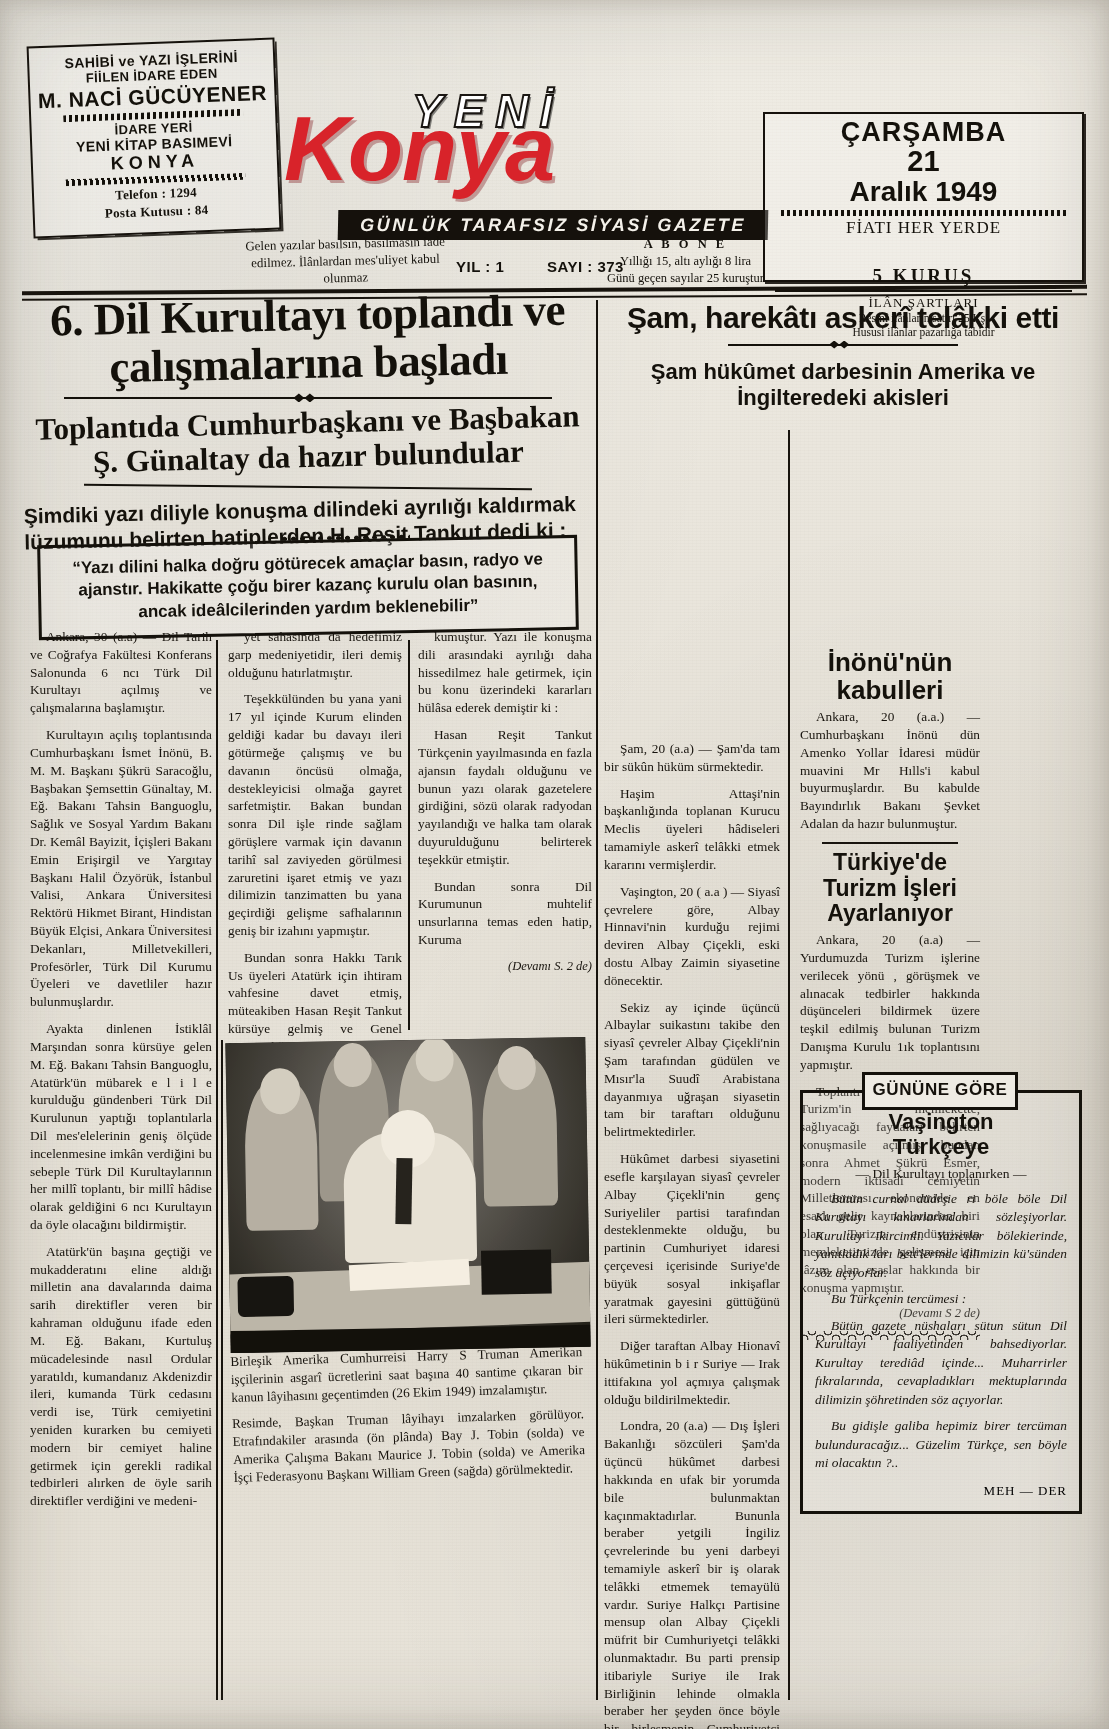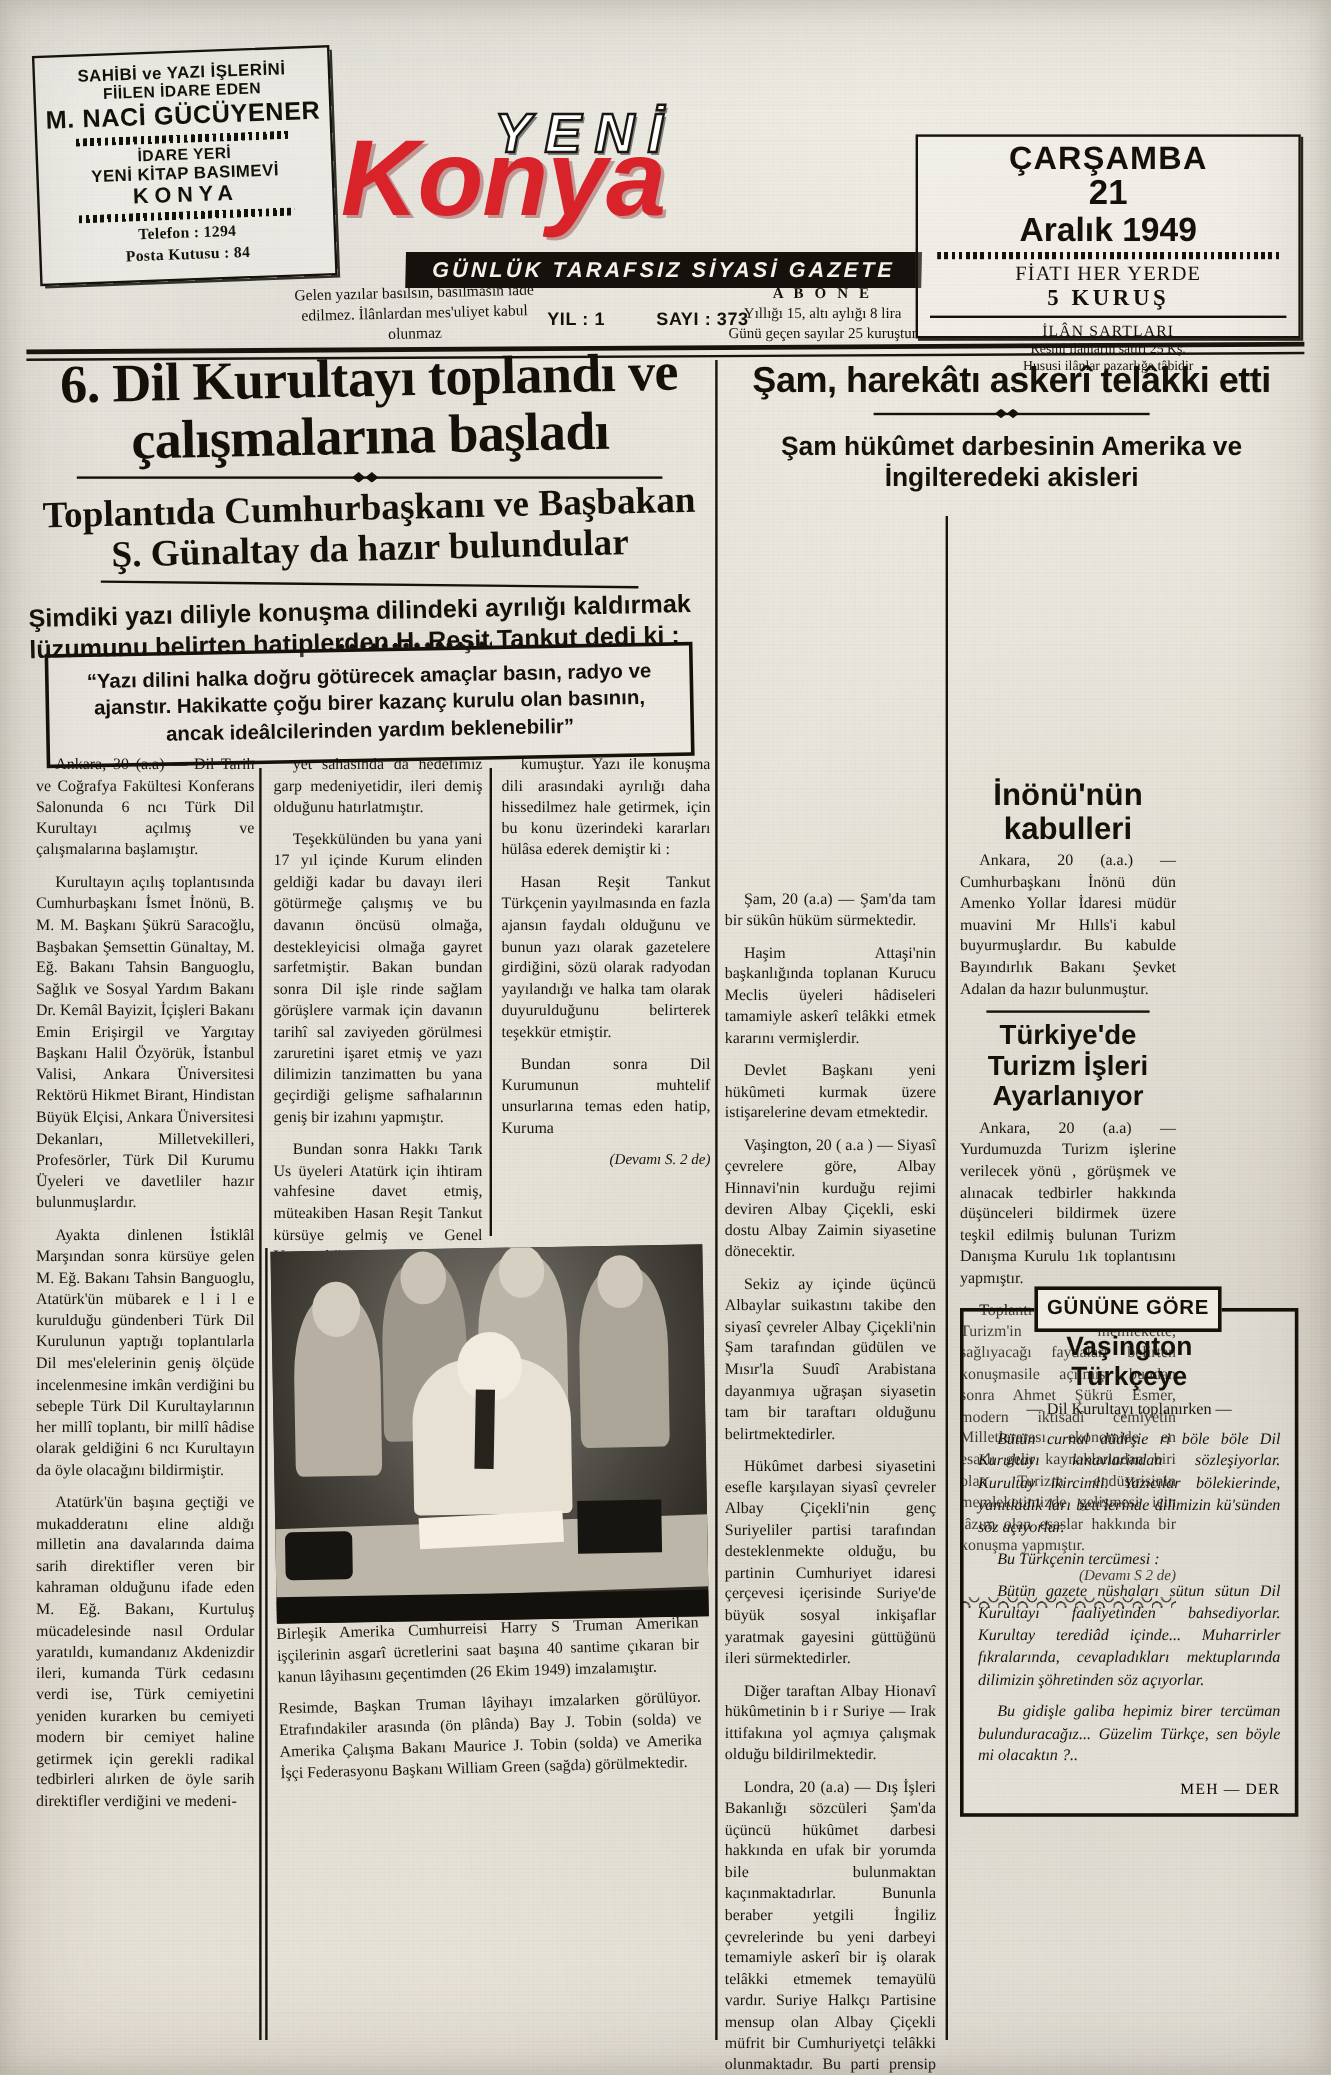--- a/index.html
+++ b/index.html
@@ -61,21 +61,21 @@
     position:absolute;right:25px;top:112px;width:321px;height:170px;
     border:2px solid #15110c;box-shadow:2px 2px 0 0 rgba(20,16,10,.9);
     background:rgba(255,255,255,.22);box-sizing:border-box;padding:4px 6px;text-align:center;color:#14110b;
   }
   .datebox .dow{font-family:"Liberation Sans",sans-serif;font-weight:bold;font-size:27px;letter-spacing:1px;line-height:1.05;}
   .datebox .dd{font-family:"Liberation Sans",sans-serif;font-weight:bold;font-size:29px;line-height:1.05;}
   .datebox .my{font-family:"Liberation Sans",sans-serif;font-weight:bold;font-size:28px;line-height:1.1;}
   .datebox .wav{height:6px;margin:2px 10px;
     background-image:repeating-linear-gradient(90deg,#14110b 0 3px,transparent 3px 6px);}
   .datebox .price1{font-family:"Liberation Serif",serif;font-size:17px;letter-spacing:1px;}
-  .datebox .price2{font-family:"Liberation Serif",serif;font-size:19px;letter-spacing:3px;font-weight:bold;}
+  .datebox .price2{font-family:"Liberation Serif",serif;font-size:19px;letter-spacing:3px;font-weight:bold;margin-top:27px;}
   .datebox .rule{height:2px;background:#14110b;margin:3px 4px;}
   .datebox .ilan-h{font-family:"Liberation Serif",serif;font-size:13px;letter-spacing:1px;}
   .datebox .ilan-l{font-family:"Liberation Serif",serif;font-size:11.5px;line-height:1.25;}
 
   .mastmid{position:absolute;left:238px;top:236px;width:560px;height:52px;color:#14110b;}
   .mm-left{position:absolute;left:0;top:0;width:215px;font-size:13px;line-height:1.3;text-align:center;
     font-family:"Liberation Serif",serif;transform:rotate(-1.4deg);}
   .mm-mid{position:absolute;left:218px;top:22px;font-family:"Liberation Sans",sans-serif;font-weight:bold;font-size:15px;letter-spacing:.5px;}
   .mm-mid .s2{margin-left:38px;}
   .mm-right{position:absolute;right:0;top:0;width:225px;text-align:center;font-family:"Liberation Serif",serif;font-size:12.5px;line-height:1.35;}
@@ -275,21 +275,20 @@
 
   <div class="rhead">
     <div class="t1">Şam, harekâtı askerî telâkki etti</div>
     <div class="rdeco"></div>
     <div class="t2">Şam hükûmet darbesinin Amerika ve İngilteredeki akisleri</div>
   </div>
 
   <div class="col colD">
     <p>Şam, 20 (a.a) — Şam'da tam bir sükûn hüküm sürmektedir.</p>
     <p>Haşim Attaşi'nin başkanlığında toplanan Kurucu Meclis üyeleri hâdiseleri tamamiyle askerî telâkki etmek kararını vermişlerdir.</p>
-    <p>Devlet Başkanı yeni hükûmeti kurmak üzere istişarelerine devam etmektedir.</p>
     <p>Vaşington, 20 ( a.a ) — Siyasî çevrelere göre, Albay Hinnavi'nin kurduğu rejimi deviren Albay Çiçekli, eski dostu Albay Zaimin siyasetine dönecektir.</p>
     <p>Sekiz ay içinde üçüncü Albaylar suikastını takibe den siyasî çevreler Albay Çiçekli'nin Şam tarafından güdülen ve Mısır'la Suudî Arabistana dayanmıya uğraşan siyasetin tam bir taraftarı olduğunu belirtmektedirler.</p>
     <p>Hükûmet darbesi siyasetini esefle karşılayan siyasî çevreler Albay Çiçekli'nin genç Suriyeliler partisi tarafından desteklenmekte olduğu, bu partinin Cumhuriyet idaresi çerçevesi içerisinde Suriye'de büyük sosyal inkişaflar yaratmak gayesini güttüğünü ileri sürmektedirler.</p>
     <p>Diğer taraftan Albay Hionavî hükûmetinin b i r Suriye — Irak ittifakına yol açmıya çalışmak olduğu bildirilmektedir.</p>
     <p>Londra, 20 (a.a) — Dış İşleri Bakanlığı sözcüleri Şam'da üçüncü hükûmet darbesi hakkında en ufak bir yorumda bile bulunmaktan kaçınmaktadırlar. Bununla beraber yetgili İngiliz çevrelerinde bu yeni darbeyi temamiyle askerî bir iş olarak telâkki etmemek temayülü vardır. Suriye Halkçı Partisine mensup olan Albay Çiçekli müfrit bir Cumhuriyetçi telâkki olunmaktadır. Bu parti prensip itibariyle Suriye ile Irak Birliğinin lehinde olmakla beraber her şeyden önce böyle bir birleşmenin Cumhuriyetçi vasfını muhafaza etmesinde ısrar etmektedir.</p>
 
   </div>
 
   <div class="col colE">
     <div class="sb-title">İnönü'nün kabulleri</div>

